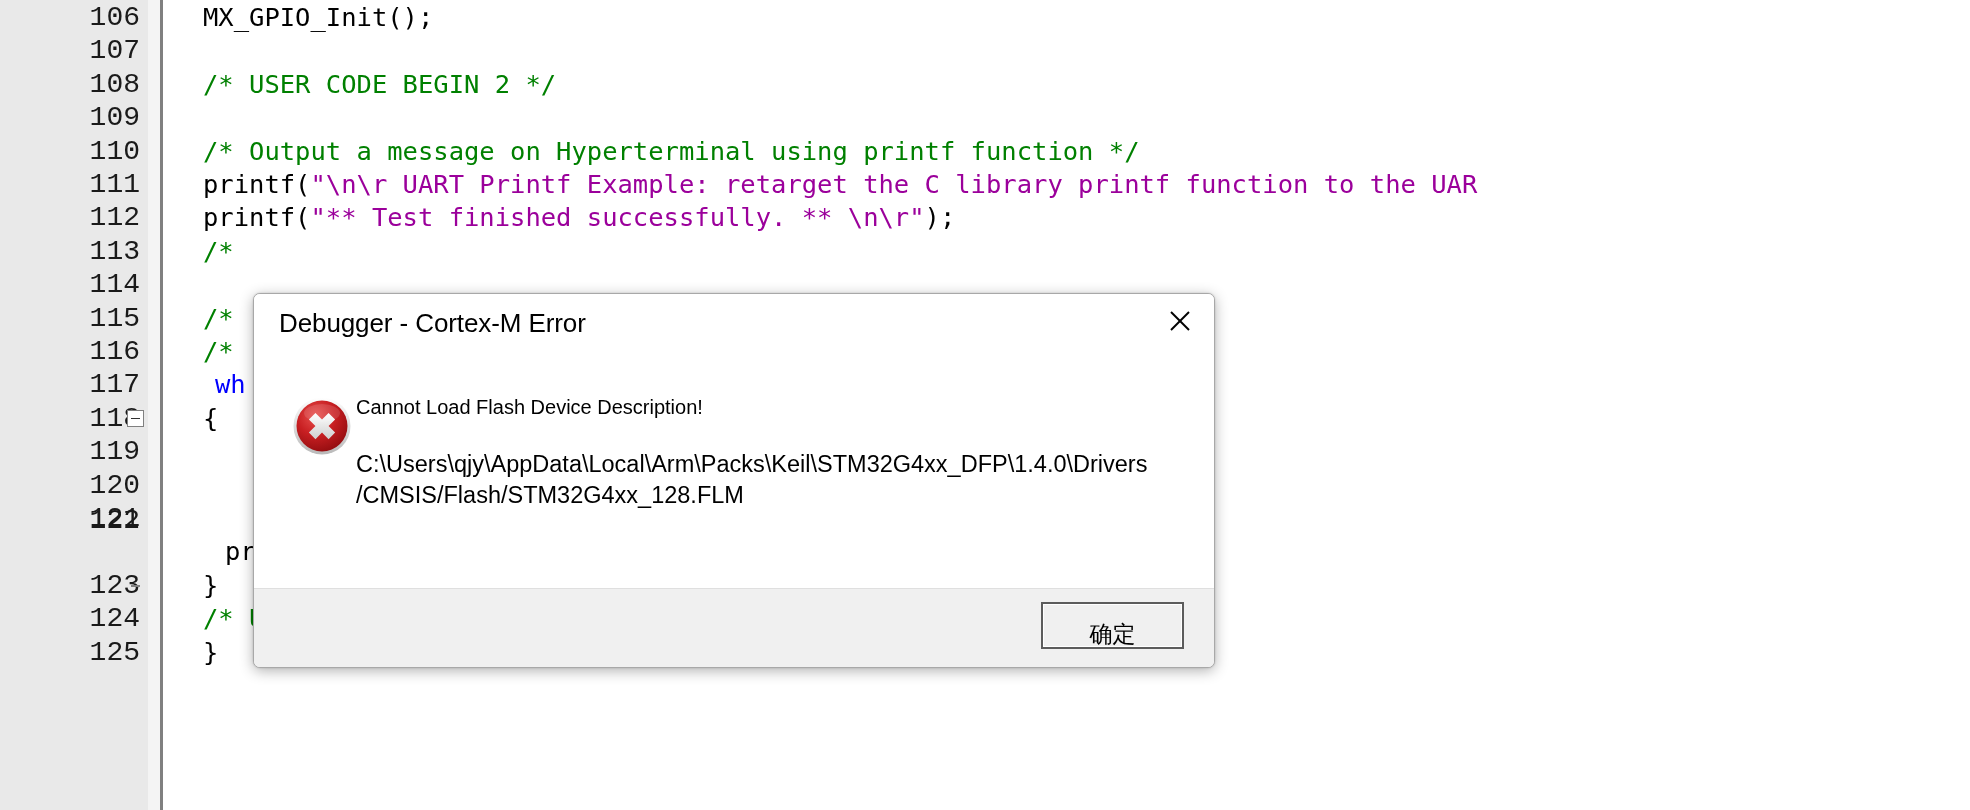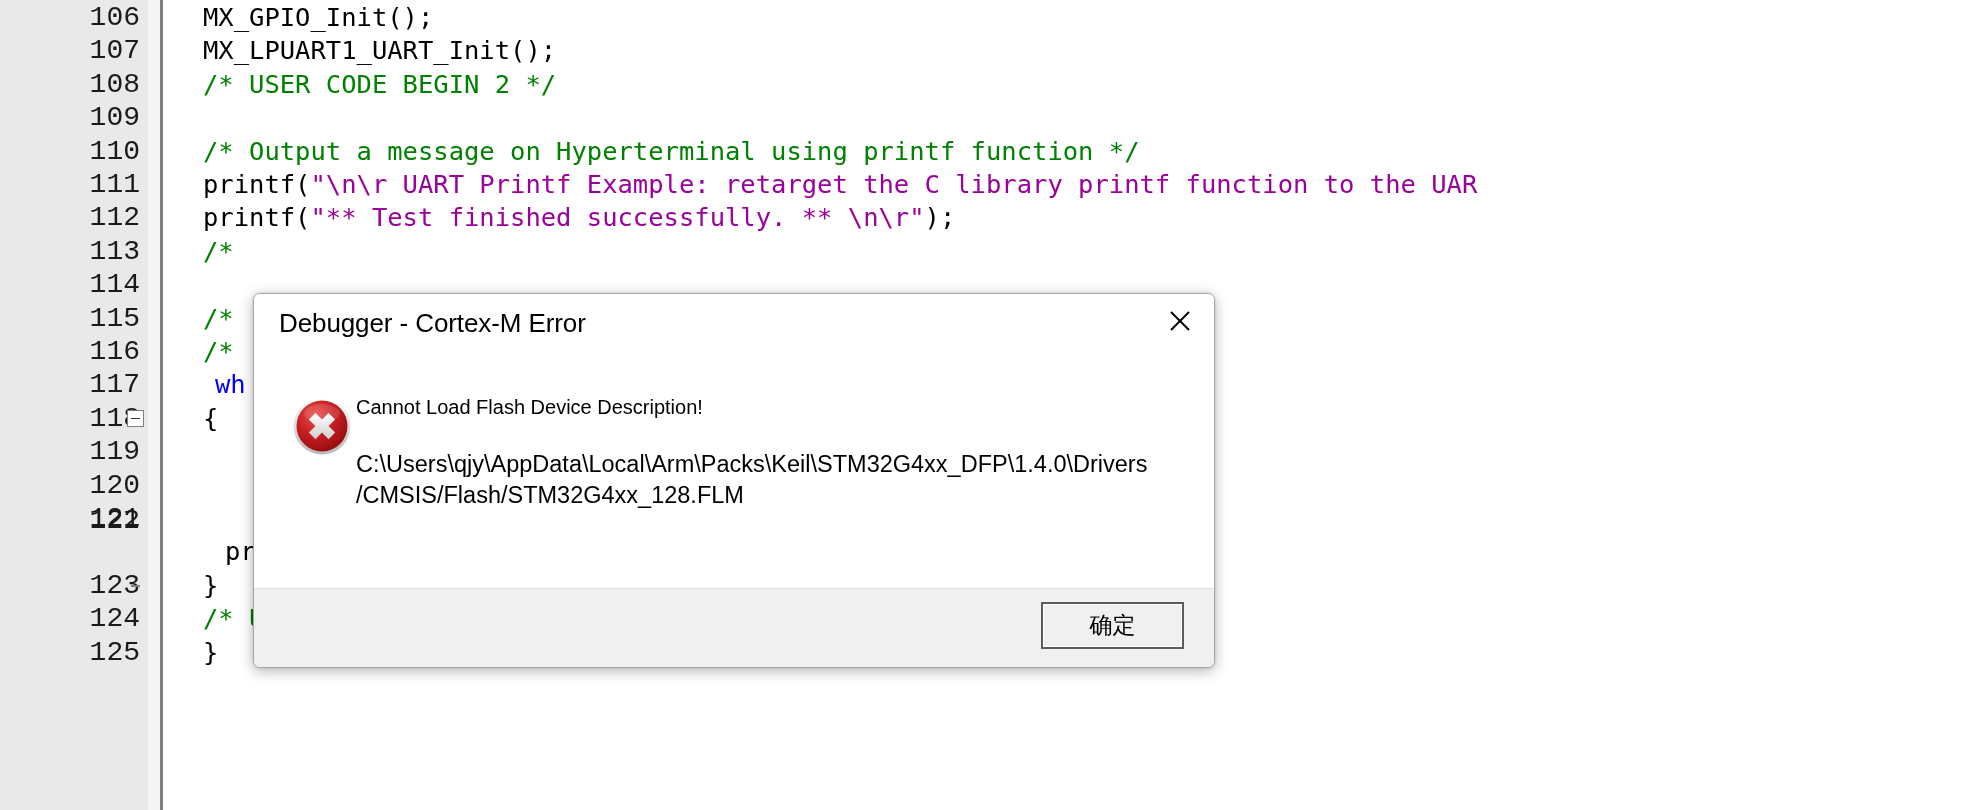--- a/index.html
+++ b/index.html
@@ -183,37 +183,36 @@
     top: 13px;
     width: 143px;
     height: 47px;
     background: #f0f0f0;
     border: 2px solid #5c5c5c;
     box-shadow: inset 0 0 0 1px #ffffff;
     font-family: "Liberation Sans", "DejaVu Sans", sans-serif;
     font-size: 23px;
     color: #000000;
     cursor: pointer;
-    padding: 0;
+    padding: 9px;
     line-height: 43px;
     text-align: center;
   }
 </style>
 </head>
 <body>
 
 <div id="root">
 
   <div class="editor">
     <div class="gutter"></div>
     <div class="fold-strip"></div>
     <div class="gutter-divider"></div>
     <div class="code-area" id="code-area">
         <div class="codetext" style="top: 1px; position: absolute; left: 40px;"><span class="pl">MX_GPIO_Init();</span></div>
-        <div class="codetext" style="top: 34.4px; position: absolute; left: 40px;"><span class="pl">MX_LPUART1_UART_Init();</span></div>
         <div class="codetext" style="top: 67.8px; position: absolute; left: 40px;"><span class="cm">/* USER CODE BEGIN 2 */</span></div>
         <div class="codetext" style="top: 101.2px; position: absolute; left: 18px;"></div>
         <div class="codetext" style="top: 134.6px; position: absolute; left: 40px;"><span class="cm">/* Output a message on Hyperterminal using printf function */</span></div>
         <div class="codetext" style="top: 168px; position: absolute; left: 40px;"><span class="pl">printf(</span><span class="str">"\n\r UART Printf Example: retarget the C library printf function to the UAR</span></div>
         <div class="codetext" style="top: 201.4px; position: absolute; left: 40px;"><span class="pl">printf(</span><span class="str">"** Test finished successfully. ** \n\r"</span><span class="pl">);</span></div>
         <div class="codetext" style="top: 234.8px; position: absolute; left: 40px;"><span class="cm">/*</span></div>
         <div class="codetext" style="top: 268.2px; position: absolute; left: 18px;"></div>
         <div class="codetext" style="top: 301.6px; position: absolute; left: 40px;"><span class="cm">/*</span></div>
         <div class="codetext" style="top: 335px; position: absolute; left: 40px;"><span class="cm">/*</span></div>
         <div class="codetext" style="top: 368.4px; position: absolute; left: 52px;"><span class="kw">wh</span></div>

